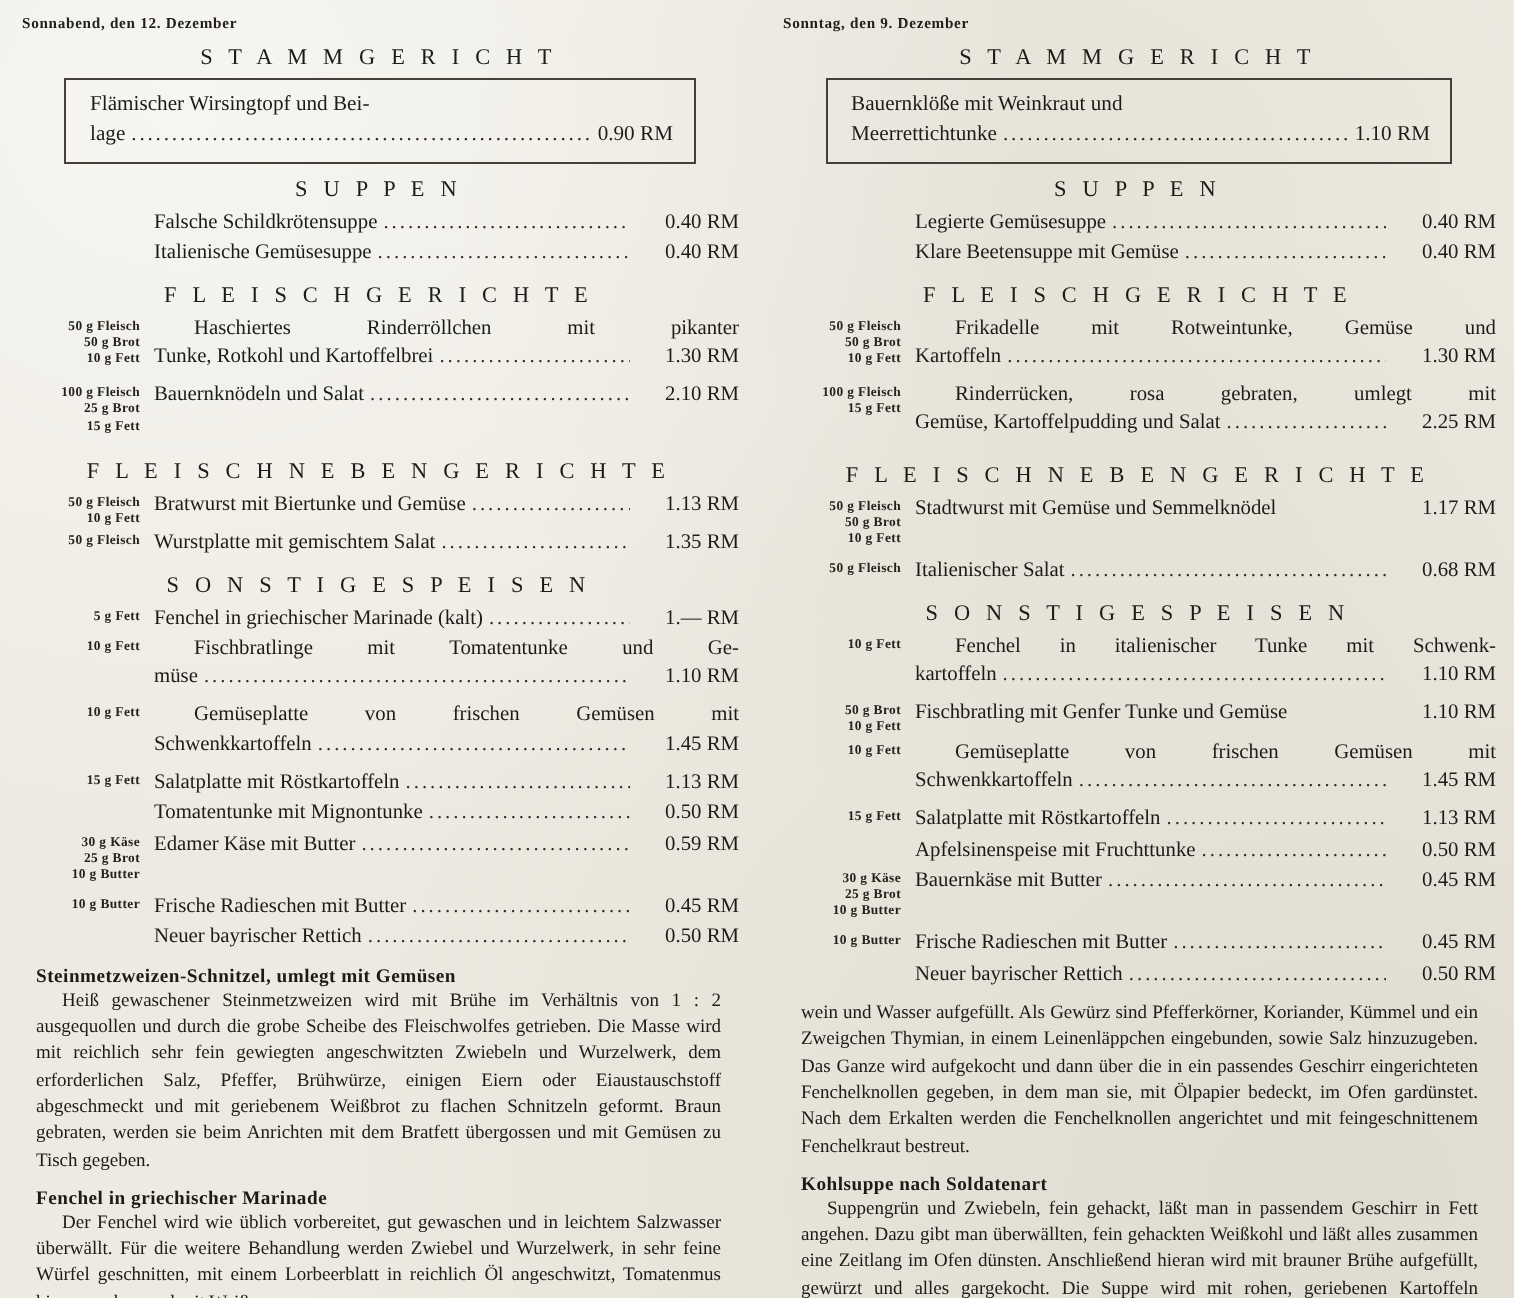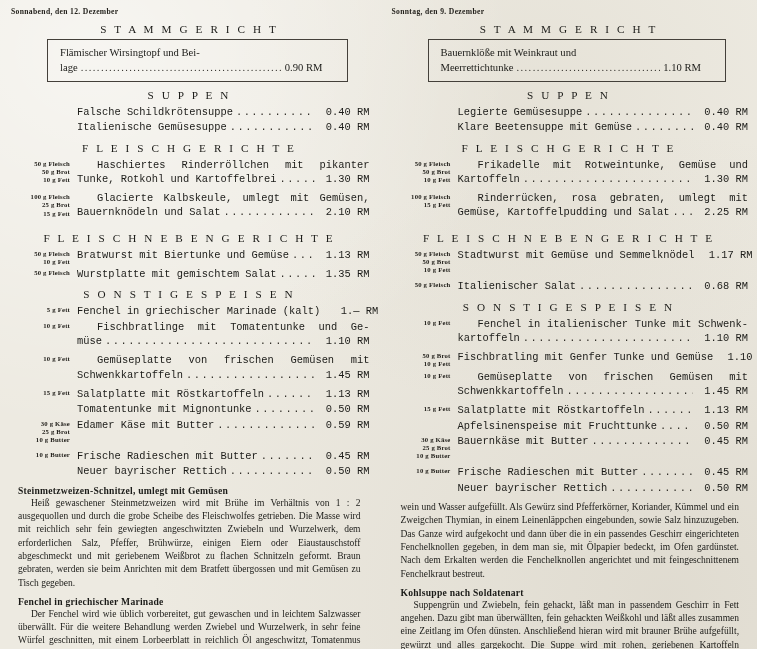--- a/index.html
+++ b/index.html
@@ -33,22 +33,22 @@
     text-align:center;
     font-size:11.2px;
     letter-spacing:2.6px;
     margin:7px 0 4px 0;
     color:#1b1b18;
     white-space:nowrap;
   }
 
   .stammbox{
     border:1px solid #44403a;
-    margin:3px 22px 2px 38px;
-    padding:6px 24px 6px 12px;
+    margin:3px 22px 2px 23px;
+    padding:6px 10px 6px 12px;
     box-sizing:border-box;
   }
   .stammbox .line{
     font-size:10.6px;line-height:14.5px;
     text-align:justify;text-align-last:left;
   }
   .stammbox .line.last{display:flex;align-items:center;text-align-last:left;}
   .stammbox .nm{white-space:nowrap;}
   .stammbox .dots{
     flex:1;margin:0 3px;overflow:hidden;white-space:nowrap;
@@ -62,21 +62,21 @@
   .gutter{
     width:68px;flex:0 0 68px;
     font-size:6.7px;font-weight:bold;line-height:8.2px;
     text-align:right;padding-right:7px;box-sizing:border-box;
     color:#24221d;padding-top:2px;letter-spacing:.2px;
   }
   .gutter div{white-space:nowrap;}
   .dish{flex:1;min-width:0;}
   .dish .l{
     font-size:10.4px;line-height:14.3px;
-    display:flex;align-items:center;white-space:nowrap;font-family:Liberation Mono, monospace;
+    display:flex;align-items:center;white-space:nowrap;
   }
   .dish .l.just{
     display:block;text-align:justify;text-align-last:justify;white-space:normal;margin-left:20px;
   }
   .dish .txt{white-space:nowrap;}
   .dots{
     flex:1;margin:0 3px;overflow:hidden;white-space:nowrap;
     letter-spacing:1.5px;font-size:10.4px;color:#2f2c26;
   }
   .price{
@@ -159,21 +159,20 @@
           </div>
         </div>
         <div class="spacer sm"></div>
         <div class="row">
           <div class="gutter">
             <div>100 g Fleisch</div>
             <div>25 g Brot</div>
             <div>15 g Fett</div>
           </div>
           <div class="dish">
-            <div class="l just">Glacierte Kalbskeule, umlegt mit Gemüsen,</div>
             <div class="l">
               <span class="txt">Bauernknödeln und Salat</span>
               <span class="dots">................................................................................</span>
               <span class="price">2.10 RM</span>
             </div>
           </div>
         </div>
         <div class="spacer sm"></div>
       </div>
       <div class="section-title">F L E I S C H N E B E N G E R I C H T E</div>

